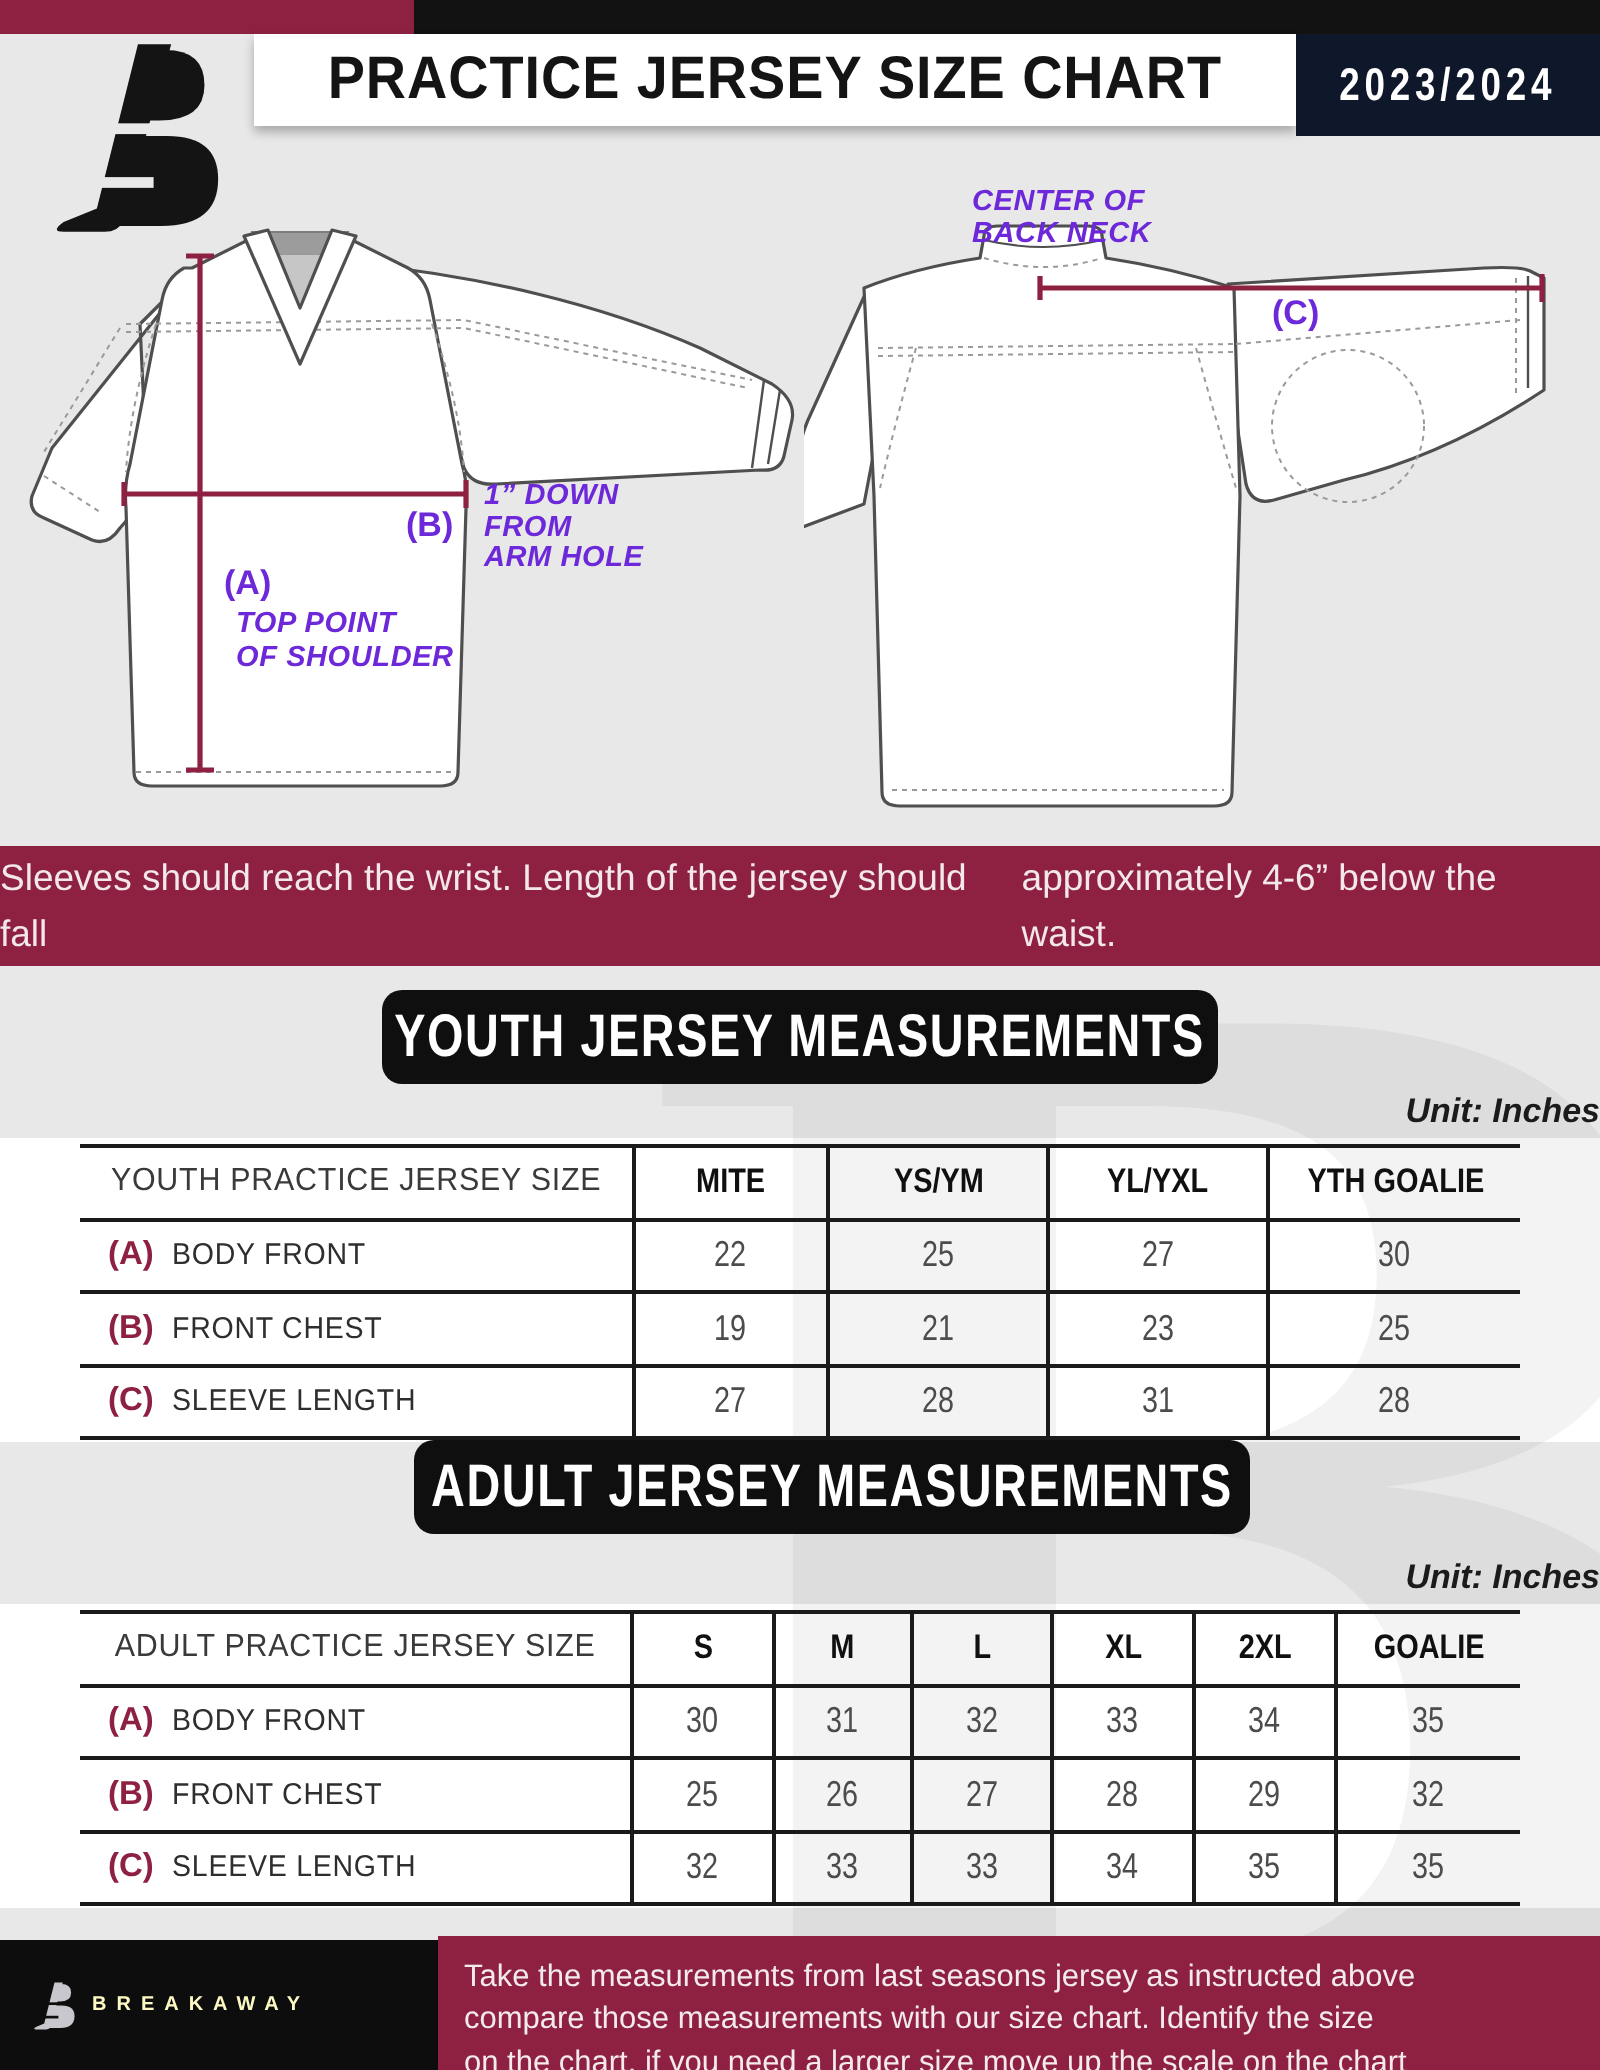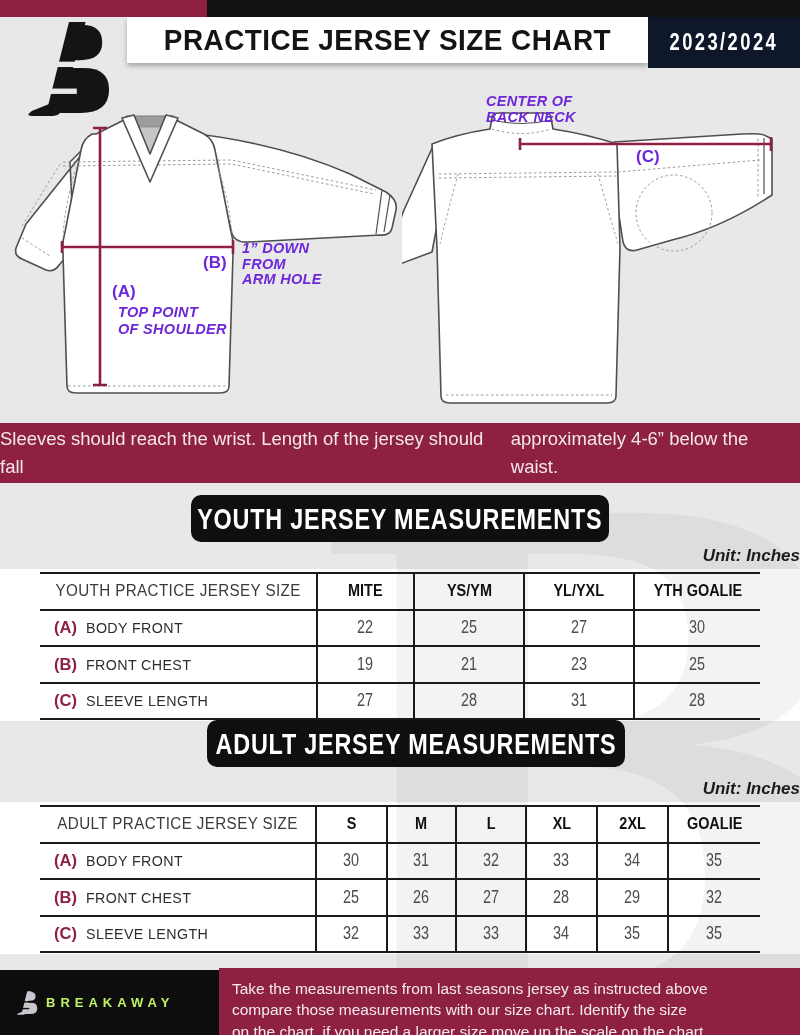--- a/index.html
+++ b/index.html
@@ -58,21 +58,21 @@
   .th-label span { font-size:16px; color:#3a3a3a; letter-spacing:.4px; display:inline-block; transform:scaleX(.95); white-space:nowrap;}
   .th-size span { font-size:17px; font-weight:bold; color:#101010; display:inline-block; transform:scaleX(.85); white-space:nowrap;}
   .td-label { justify-content:flex-start; padding-left:14px; gap:9px; }
   .td-label .key { color:#8E2041; font-weight:bold; font-size:16.5px; }
   .td-label .lbl { color:#2e2e2e; font-size:15px; letter-spacing:.4px; display:inline-block; transform:scaleX(.95); transform-origin:left center; white-space:nowrap;}
   .td-val span { font-size:18px; color:#4c4c4c; display:inline-block; transform:scaleX(.8); }
 
   
   .footer-black { position:absolute; left:0; top:970px; width:219px; height:65px; background:#0d0d0d;
                   display:flex; align-items:center; padding-left:16px; gap:8px; z-index:4; }
-  .footer-brand { color:#bef264; font-size:13px; font-weight:600; letter-spacing:5px; white-space:nowrap; }
+  .footer-brand { color:#fef9c3; font-size:10px; font-weight:600; letter-spacing:5px; white-space:nowrap; }
   .footer-maroon { position:absolute; left:219px; top:968px; width:581px; height:81px; background:#8E2041;
                    color:#F3EAEE; font-size:15.5px; line-height:21.3px; padding:10px 0 0 13px; z-index:4; }
   .footer-maroon div { white-space:nowrap; }
 </style>
 </head>
 <body>
 
 <div id="page">
 
   <div class="band-maroon-top"></div>

